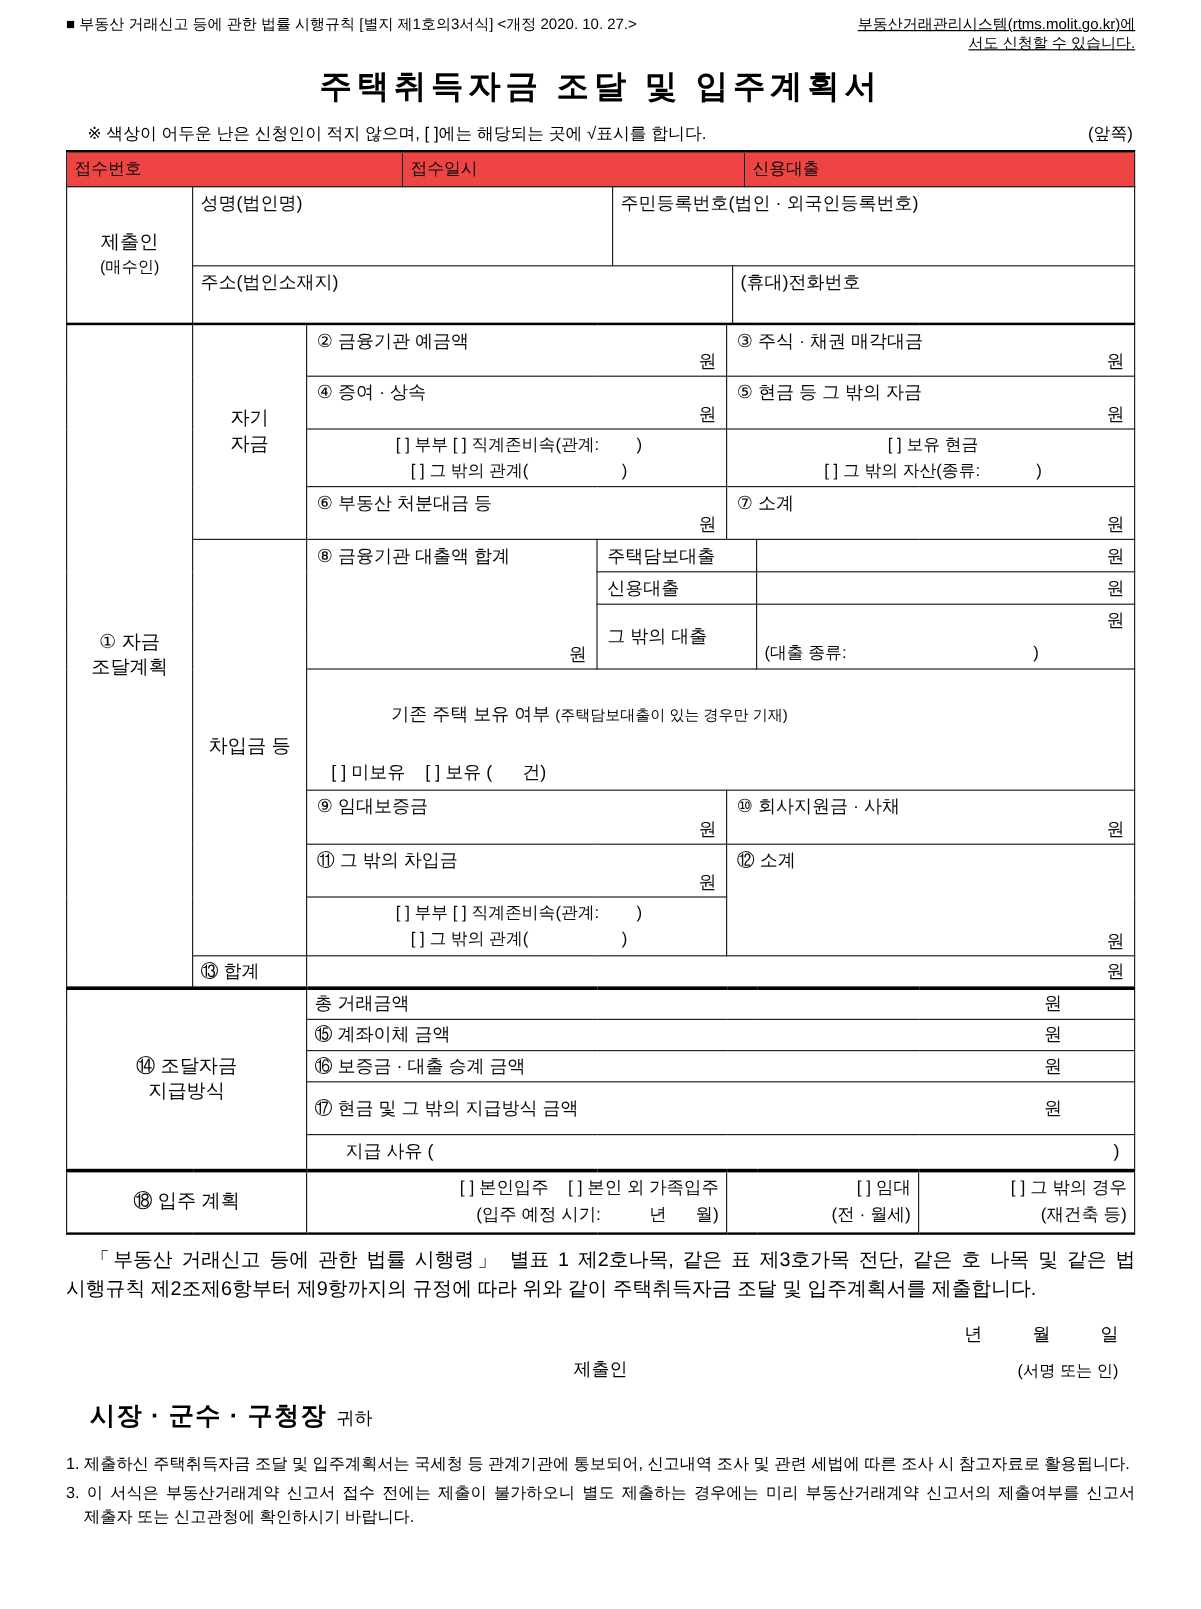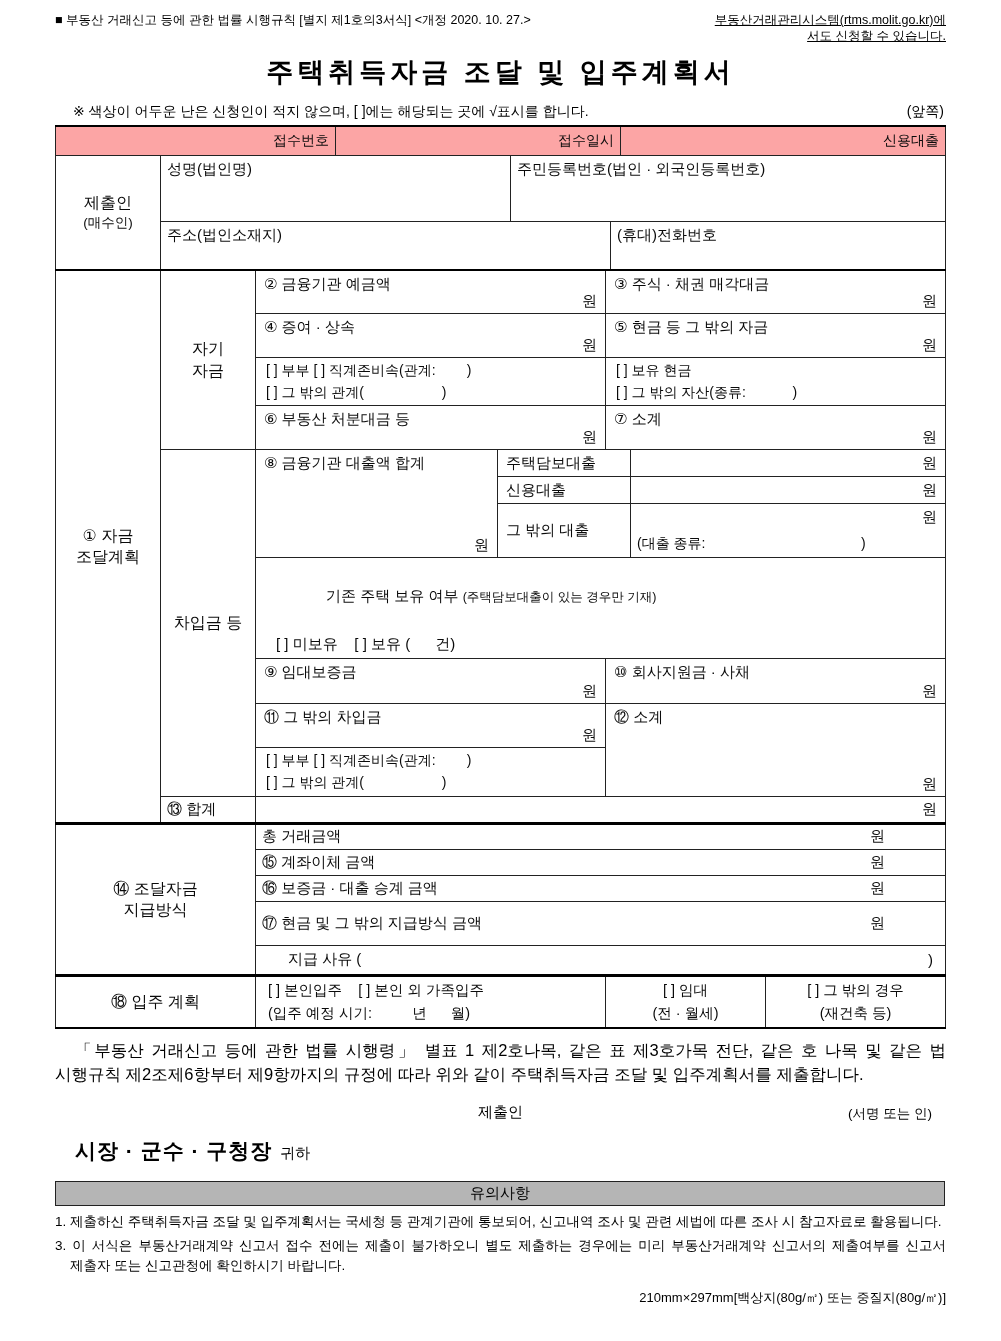--- a/index.html
+++ b/index.html
@@ -8,45 +8,45 @@
         box-sizing:border-box;padding:12px 55px 0 55px;position:relative;overflow:hidden;}
   .topbar{display:flex;justify-content:space-between;align-items:flex-start;font-size:12.5px;line-height:1.3;}
   .topbar .tr-box{text-align:right;text-decoration:underline;}
   .title{text-align:center;font-size:27px;font-weight:bold;letter-spacing:4px;margin-top:9px;}
   .inst-row{display:flex;justify-content:space-between;font-size:14px;margin-top:13px;margin-bottom:4px;padding:0 2px 0 18px;}
 
   table{border-collapse:collapse;table-layout:fixed;width:890px;}
   .ft{margin-top:-1px;}
   td{border:1px solid #222;padding:2px 6px;font-size:15px;vertical-align:middle;
      word-break:keep-all;overflow:hidden;color:#0a0a0a;}
-  .gray td{background:#fca5a5;font-size:14px;height:24px;text-align:right;}
+  .gray td{background:#ef4444;font-size:14px;height:24px;}
   .bt2{border-top:2px solid #000 !important;}
   .bt3{border-top:3px solid #000 !important;}
   .bb2{border-bottom:2px solid #000 !important;}
   .nt{border-top:none !important;margin-top:36px;}
   .nb{border-bottom:none !important;}
   .vlabel{text-align:center;font-size:16px;line-height:1.35;}
   .vlabel .sm{font-size:13.5px;}
   .toplab{vertical-align:top;padding-top:4px;}
   .amt{position:relative;vertical-align:top;padding:4px 8px 18px 8px;}
   .amt .won{position:absolute;right:8px;bottom:2px;}
   .wr{text-align:right;padding-right:8px;}
-  .chk{font-size:14px;vertical-align:middle;padding-left:10px;}
+  .chk{font-size:14px;vertical-align:middle;padding-left:10px;text-align:center;}
   .chk .line{white-space:pre;line-height:1.55;}
   .llab{padding-left:8px;}
   .loan-kind{white-space:pre;font-size:14px;}
   .exist .t1{font-size:15px;}
   .exist .note{font-size:12.5px;}
   .exist .line{white-space:pre;line-height:1.6;padding-left:14px;}
   .pay .inner{display:flex;justify-content:space-between;align-items:center;}
   .pay .inner .w{margin-right:54px;}
   .pay .inner .cl{margin-right:6px;}
   .reason-open{padding-left:26px;}
   .mv{font-size:14.5px;}
-  .mv .line{white-space:pre;line-height:1.6;}
+  .mv .line{white-space:pre;line-height:1.6;text-align:right;}
   .mv-left{padding-left:12px;}
   .mv-c{text-align:center;}
 
   .decl{font-size:16.5px;line-height:1.45;margin-top:10px;text-indent:20px;word-break:keep-all;text-align:justify;}
   .date-line{text-align:right;font-size:15px;white-space:pre;margin-top:14px;padding-right:14px;}
   .submit-line{position:relative;margin-top:10px;height:22px;font-size:15px;}
   .submit-line .center{position:absolute;left:0;right:0;text-align:center;}
   .submit-line .right{position:absolute;right:14px;top:2px;font-size:13.5px;}
   .recipient{margin-top:12px;padding-left:20px;font-size:21px;font-weight:bold;letter-spacing:1px;}
   .recipient .suffix{font-size:15px;font-weight:normal;margin-left:8px;letter-spacing:0;}
@@ -297,33 +297,32 @@
         <td class="mv mv-c bt3 bb2">
           <div class="line">[ ] 그 밖의 경우</div>
           <div class="line">(재건축 등)</div>
         </td>
       </tr>
     </tbody>
   </table>
 
   <p class="decl">「부동산 거래신고 등에 관한 법률 시행령」 별표 1 제2호나목, 같은 표 제3호가목 전단, 같은 호 나목 및 같은 법 시행규칙 제2조제6항부터 제9항까지의 규정에 따라 위와 같이 주택취득자금 조달 및 입주계획서를 제출합니다.</p>
 
+  <div class="date-line">년          월          일</div>
 
   <div class="submit-line">
     <span class="center">제출인</span>
     <span class="right">(서명 또는 인)</span>
   </div>
 
   <div class="recipient">
     <span>시장 · 군수 · 구청장</span><span class="suffix">귀하</span>
   </div>
 
   <div class="notice">
-    <div class="notice-bar">유의사항</div>
     <div class="notice-items">
       <p>1. 제출하신 주택취득자금 조달 및 입주계획서는 국세청 등 관계기관에 통보되어, 신고내역 조사 및 관련 세법에 따른 조사 시 참고자료로 활용됩니다.</p>
       <p>3. 이 서식은 부동산거래계약 신고서 접수 전에는 제출이 불가하오니 별도 제출하는 경우에는 미리 부동산거래계약 신고서의 제출여부를 신고서 제출자 또는 신고관청에 확인하시기 바랍니다.</p>
     </div>
   </div>
 
-  <div class="footer">210mm×297mm[백상지(80g/㎡) 또는 중질지(80g/㎡)]</div>
 
 </div>
 
 </body></html>

